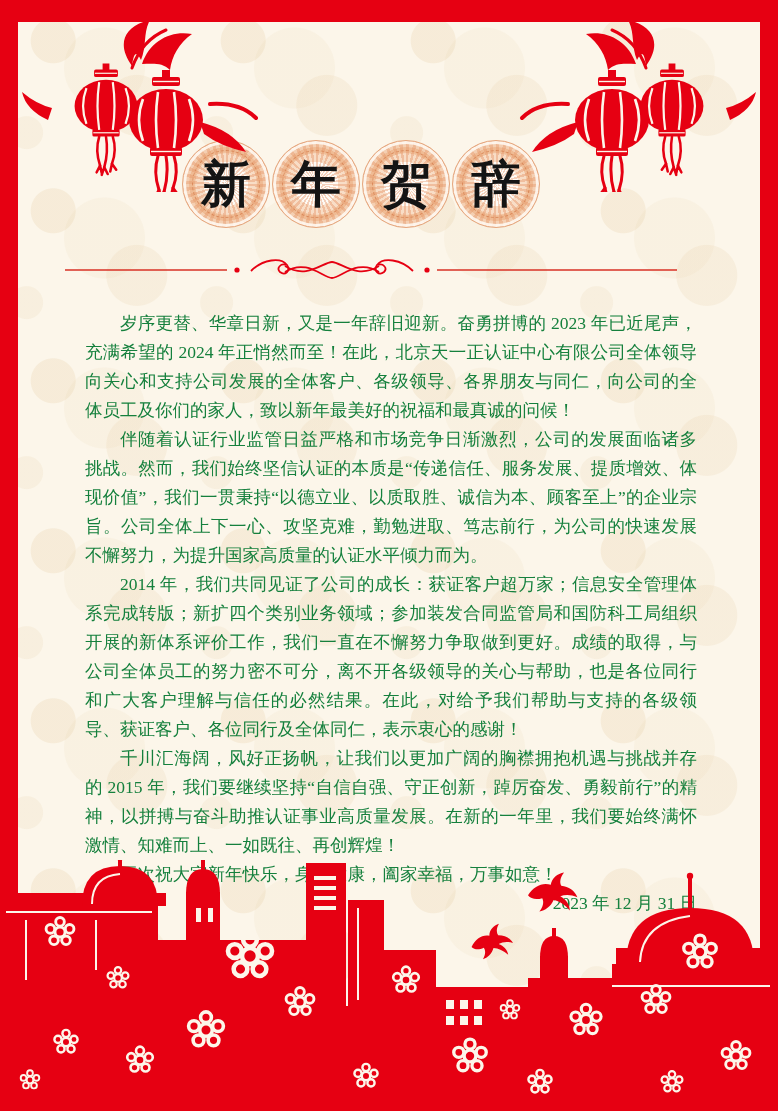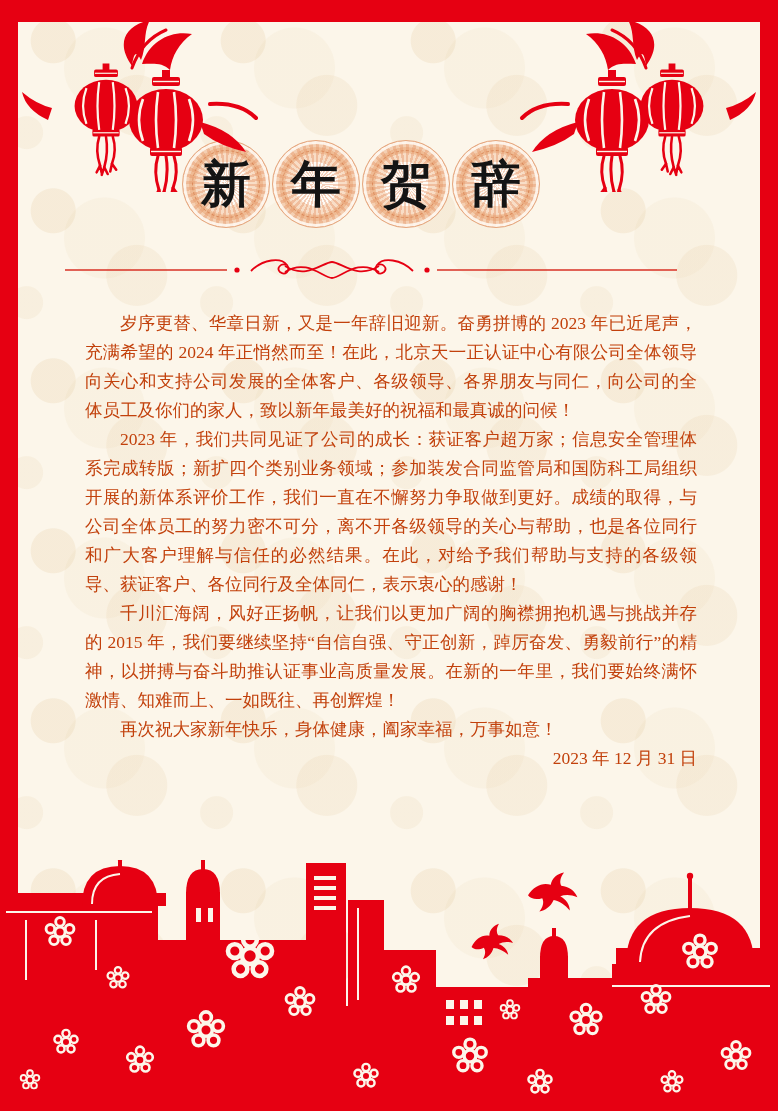--- a/index.html
+++ b/index.html
@@ -40,21 +40,21 @@
   .medallion::after{
     content:"";position:absolute;inset:9px;border-radius:50%;
     border:1px dashed rgba(205,112,62,.6);
   }
   .tchar{font-size:50px;font-weight:bold;color:#141414;line-height:1;z-index:1;}
 
   .divider{position:absolute;top:256px;left:65px;width:612px;height:28px;z-index:2;}
 
   .letter{
     position:absolute;top:309px;left:85px;width:612px;z-index:2;
-    color:#c2410c;font-size:17.5px;line-height:29px;text-align:justify;
+    color:#15803d;font-size:17.5px;line-height:29px;text-align:justify;
   }
   .letter p{margin:0;text-indent:2em;}
   .letter .date{text-indent:0;text-align:right;}
 
   .skyline{position:absolute;left:0;bottom:0;width:778px;height:251px;z-index:3;display:block;}
 </style>
 </head>
 <body>
 
 <div class="page">
@@ -143,21 +143,22 @@
         <path d="M220 10 C242 24 258 6 267 6 C276 6 292 24 314 10"></path>
         <path d="M220 16 C242 2 258 22 267 22 C276 22 292 2 314 16"></path>
       </g>
     </g>
     <circle cx="172" cy="14" r="2.6" fill="#e60012"></circle>
     <circle cx="362" cy="14" r="2.6" fill="#e60012"></circle>
   </svg>
 
   <div class="letter">
     <p>岁序更替、华章日新，又是一年辞旧迎新。奋勇拼博的 2023 年已近尾声，充满希望的 2024 年正悄然而至！在此，北京天一正认证中心有限公司全体领导向关心和支持公司发展的全体客户、各级领导、各界朋友与同仁，向公司的全体员工及你们的家人，致以新年最美好的祝福和最真诚的问候！</p>
-    <p>2023 年，我们共同见证了公司的成长：获证客户超万家；信息安全管理体系完成转版；新扩四个类别业务领域；参加装发合同监管局和国防科工局组织开展的新体系评价工作，我们一直在不懈努力争取做到更好。成绩的取得，与公司全体员工的努力密不可分，离不开各级领导的关心与帮助，也是各位同行和广大客户理解与信任的必然结果。在此，对给予我们帮助与支持的各级领导、获证客户、各位同行及全体同仁，表示衷心的感谢！</p>
+    <p>伴随着认证行业监管日益严格和市场竞争日渐激烈，公司的发展面临诸多挑战。然而，我们始终坚信认证的本质是“传递信任、服务发展、提质增效、体现价值”，我们一贯秉持“以德立业、以质取胜、诚信为本、顾客至上”的企业宗旨。公司全体上下一心、攻坚克难，勤勉进取、笃志前行，为公司的快速发展不懈努力，为提升国家高质量的认证水平倾力而为。</p>
+    <p>2014 年，我们共同见证了公司的成长：获证客户超万家；信息安全管理体系完成转版；新扩四个类别业务领域；参加装发合同监管局和国防科工局组织开展的新体系评价工作，我们一直在不懈努力争取做到更好。成绩的取得，与公司全体员工的努力密不可分，离不开各级领导的关心与帮助，也是各位同行和广大客户理解与信任的必然结果。在此，对给予我们帮助与支持的各级领导、获证客户、各位同行及全体同仁，表示衷心的感谢！</p>
     <p>千川汇海阔，风好正扬帆，让我们以更加广阔的胸襟拥抱机遇与挑战并存的 2015 年，我们要继续坚持“自信自强、守正创新，踔厉奋发、勇毅前行”的精神，以拼搏与奋斗助推认证事业高质量发展。在新的一年里，我们要始终满怀激情、知难而上、一如既往、再创辉煌！</p>
     <p>再次祝大家新年快乐，身体健康，阖家幸福，万事如意！</p>
     <p class="date">2023 年 12 月 31 日</p>
   </div>
 
   <svg class="skyline" viewBox="0 0 778 251" preserveAspectRatio="none">
     <g fill="#e60012">
 
       <rect x="0" y="44" width="158" height="207"></rect>
       <rect x="0" y="33" width="166" height="13"></rect>

